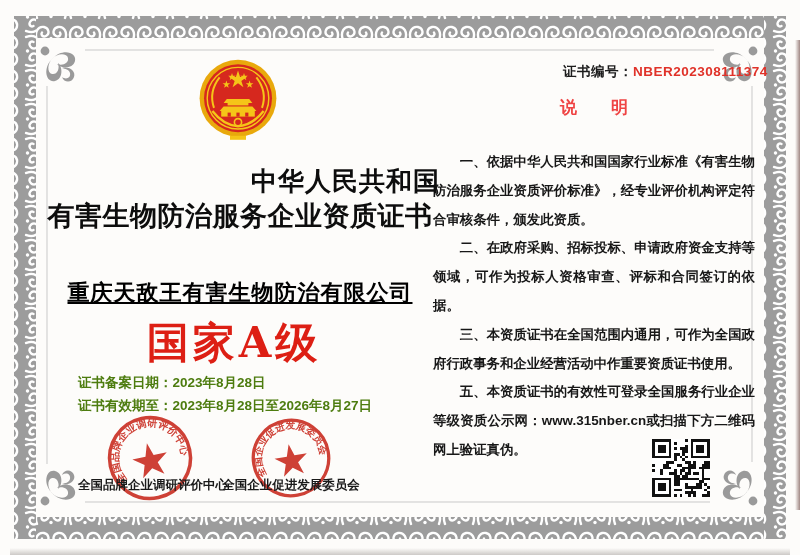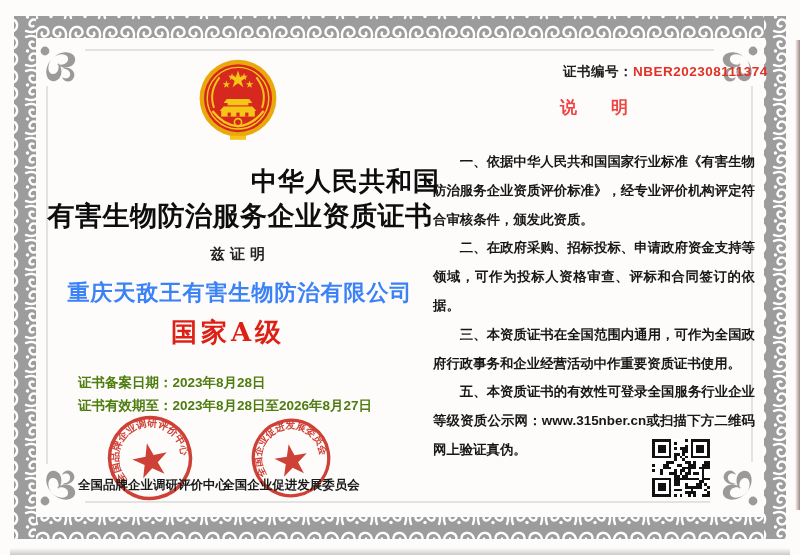--- a/index.html
+++ b/index.html
@@ -15,22 +15,22 @@
   .abs{position:absolute;}
   .cert-no{left:563px;top:63px;font-size:13.5px;font-weight:700;color:#1c1c1c;letter-spacing:.5px;white-space:nowrap;}
   .cert-no .num{color:#e03229;}
   .explain-head{left:433px;top:96px;width:322px;text-align:center;font-size:17px;font-weight:700;color:#ef4444;}
   .explain{left:433px;top:120px;width:322px;font-size:13.4px;font-weight:700;color:#171717;
            line-height:28.8px;text-align:justify;margin-top:28px;}
   .explain p{margin:0;text-indent:2em;}
   .title1{left:40px;top:164px;width:400px;text-align:right;font-size:26px;font-weight:900;color:#0d0d0d;letter-spacing:1px;}
   .title2{left:32px;top:198px;width:416px;text-align:center;font-size:27px;font-weight:900;color:#0d0d0d;letter-spacing:.5px;white-space:nowrap;}
   .certify{left:40px;top:245px;width:400px;text-align:center;font-size:15px;font-weight:700;color:#222;letter-spacing:5px;}
-  .company{left:32px;top:278px;width:416px;text-align:center;font-size:22px;font-weight:900;color:#3b82f6;letter-spacing:1px;}
-  .grade{left:28px;top:315px;width:400px;text-align:center;font-size:26px;font-weight:900;color:#dd1f14;
+  .company{left:32px;top:278px;width:416px;text-align:center;font-size:22px;font-weight:900;color:#000000;letter-spacing:1px;text-decoration:underline;}
+  .grade{left:34px;top:315px;width:400px;text-align:center;font-size:42px;font-weight:900;color:#dd1f14;
          font-family:"DejaVu Serif","Liberation Serif",serif;letter-spacing:4px;}
   .dates{left:78px;top:371px;font-size:13.5px;font-weight:700;color:#4d7c0f;line-height:23px;white-space:nowrap;}
   .seal-caption{position:absolute;top:477px;font-size:12.5px;font-weight:700;color:#1a1a1a;white-space:nowrap;transform:translateX(-50%);}
   .cap-left{left:153px;}
   .cap-right{left:291px;}
   
   .seal{position:absolute;opacity:.95;}
   .seal-l{left:106px;top:414px;width:88px;height:88px;transform:rotate(-12deg);}
   .seal-r{left:250px;top:417px;width:82px;height:82px;transform:rotate(-10deg);}
   .emblem{position:absolute;left:198px;top:57px;width:80px;height:92px;}
@@ -120,21 +120,20 @@
   <div class="abs explain-head">说　　明</div>
   <div class="abs explain">
     <p>一、依据中华人民共和国国家行业标准《有害生物防治服务企业资质评价标准》，经专业评价机构评定符合审核条件，颁发此资质。</p>
     <p>二、在政府采购、招标投标、申请政府资金支持等领域，可作为投标人资格审查、评标和合同签订的依据。</p>
     <p>三、本资质证书在全国范围内通用，可作为全国政府行政事务和企业经营活动中作重要资质证书使用。</p>
     <p>五、本资质证书的有效性可登录全国服务行业企业等级资质公示网：www.315nber.cn或扫描下方二维码网上验证真伪。</p>
   </div>
 
   <div class="abs title1">中华人民共和国</div>
   <div class="abs title2">有害生物防治服务企业资质证书</div>
-  <div class="abs certify">兹证明</div>
   <div class="abs company">重庆天敌王有害生物防治有限公司</div>
   <div class="abs grade">国家A级</div>
   <div class="abs dates">
     <div><span>证书备案日期：</span><span>2023年8月28日</span></div>
     <div><span>证书有效期至：</span><span>2023年8月28日至2026年8月27日</span></div>
   </div>
 
   <svg class="seal seal-l" viewBox="0 0 100 100">
     <circle cx="50" cy="50" r="46" fill="none" stroke="#cc372c" stroke-width="4"></circle>
     <use href="#star5" transform="translate(50,54) scale(2.1)" fill="#cc372c"></use>

